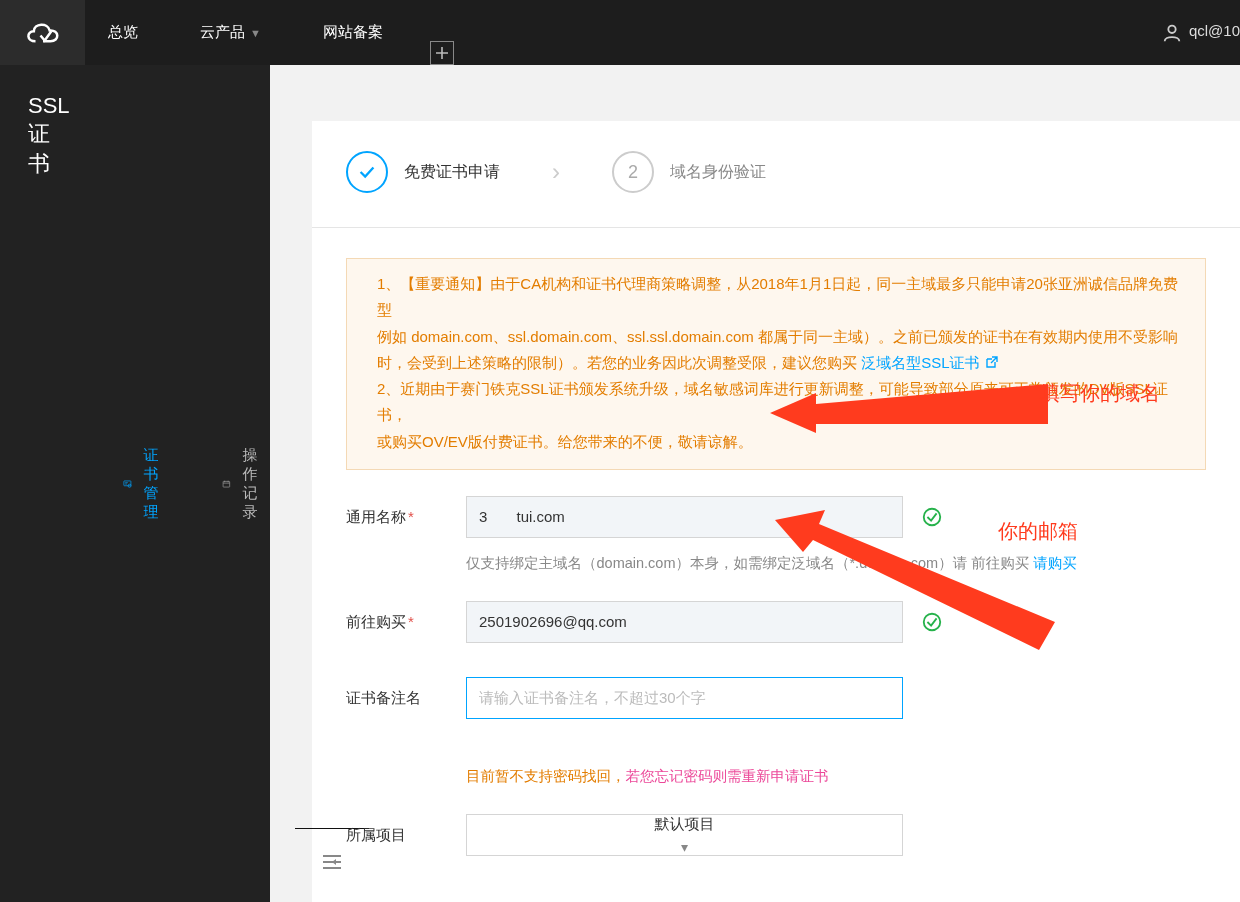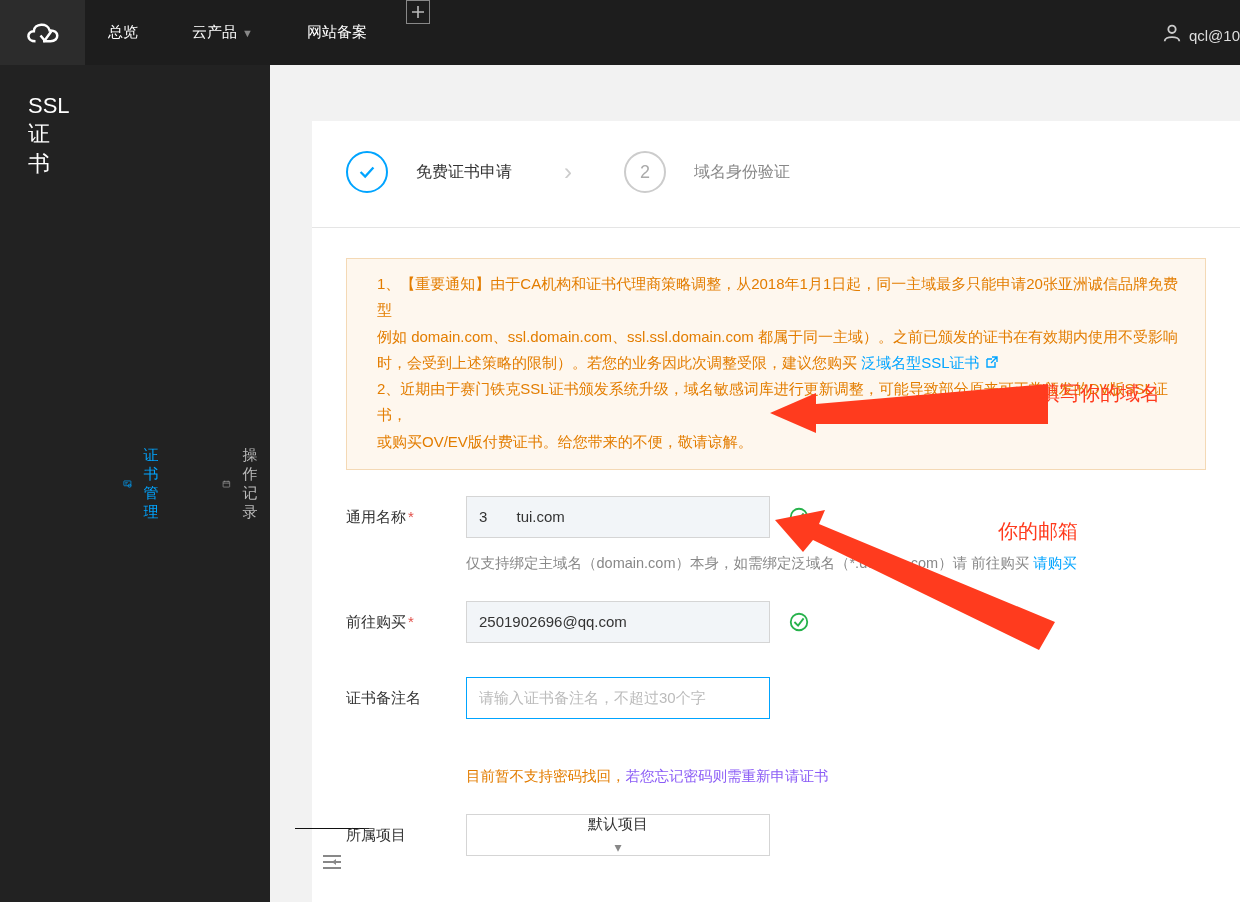--- a/index.html
+++ b/index.html
@@ -24,22 +24,22 @@
       width: 85px;
       height: 100%;
       background: #2c2c2c;
       display: flex;
       align-items: center;
       justify-content: center;
     }
     .topbar .logo-cell svg { width: 40px; height: 30px; }
     .topbar .nav {
       display: flex;
-      align-items: flex-start;
-      gap: 8px;
+      align-items: flex-end;
+      gap: 16px;
     }
     .topbar .nav-item {
       padding: 0 23px;
       height: 65px;
       display: flex;
       align-items: center;
       color: #fff;
       font-size: 15px;
       cursor: pointer;
       gap: 5px;
@@ -57,21 +57,21 @@
     }
     .topbar .add-btn svg { width: 14px; height: 14px; }
     .topbar .right {
       margin-left: auto;
       display: flex;
       align-items: center;
       padding-right:0;
     }
     .topbar .user {
       display: flex;
-      align-items: flex-end;
+      align-items: flex-start;
       gap: 6px;
       color: #ddd;
       font-size: 15px;
       padding-right: 0;
     }
     .topbar .user svg { width: 22px; height: 22px; }
 
     
     .layout {
       display: flex;
@@ -128,21 +128,21 @@
     .steps {
       display: flex;
       align-items: center;
       gap: 18px;
       padding: 0 34px 34px 34px;
       border-bottom: 1px solid #e5e5e5;
     }
     .step {
       display: flex;
       align-items: center;
-      gap: 28px;
+      gap: 16px;
       cursor: default;
       justify-content: space-between;
     }
     .step-circle {
       width: 42px; height: 42px;
       border-radius: 50%;
       display:flex;align-items:center;justify-content:center;
       font-size: 18px;
     }
     .step.done .step-circle {
@@ -188,21 +188,21 @@
     }
     .row .label {
       width: 120px;
       padding-top: 12px;
       color: #333;
       font-size: 15px;
     }
     .row .label .req { color:#e1504a; margin-left:2px; }
     .row .field {
       flex: 0 0 auto;
-      width: 304px;
+      width: 437px;
       position: relative;
     }
     .row .field input,
     .row .field .select {
       width: 100%;
       height: 42px;
       padding: 0 12px;
       border: 1px solid #d5d5d5;
       background: #fff;
       font-size: 15px;
@@ -407,21 +407,21 @@
 
         <div class="row spaced">
           <div class="label">证书备注名</div>
           <div class="field">
             <input type="text" class="focused" placeholder="请输入证书备注名，不超过30个字" style="">
           </div>
         </div>
         <div class="spacer-lg"></div>
 
         <div class="hint" style="margin-left:120px; margin-top:14px;">
-          <span class="orange" style="color:#e37d00">目前暂不支持密码找回，</span><span style="color:#8b5cf6">若您忘记密码则需重新申请证书</span>
+          <span class="orange" style="color:#e37d00">目前暂不支持密码找回，</span><span style="color:#ec4899">若您忘记密码则需重新申请证书</span>
         </div>
 
         <div class="row spaced">
           <div class="label">所属项目</div>
           <div class="field">
             <div class="select">
               <span>默认项目</span>
               <span class="sel-caret">▾</span>
             </div>
           </div>

